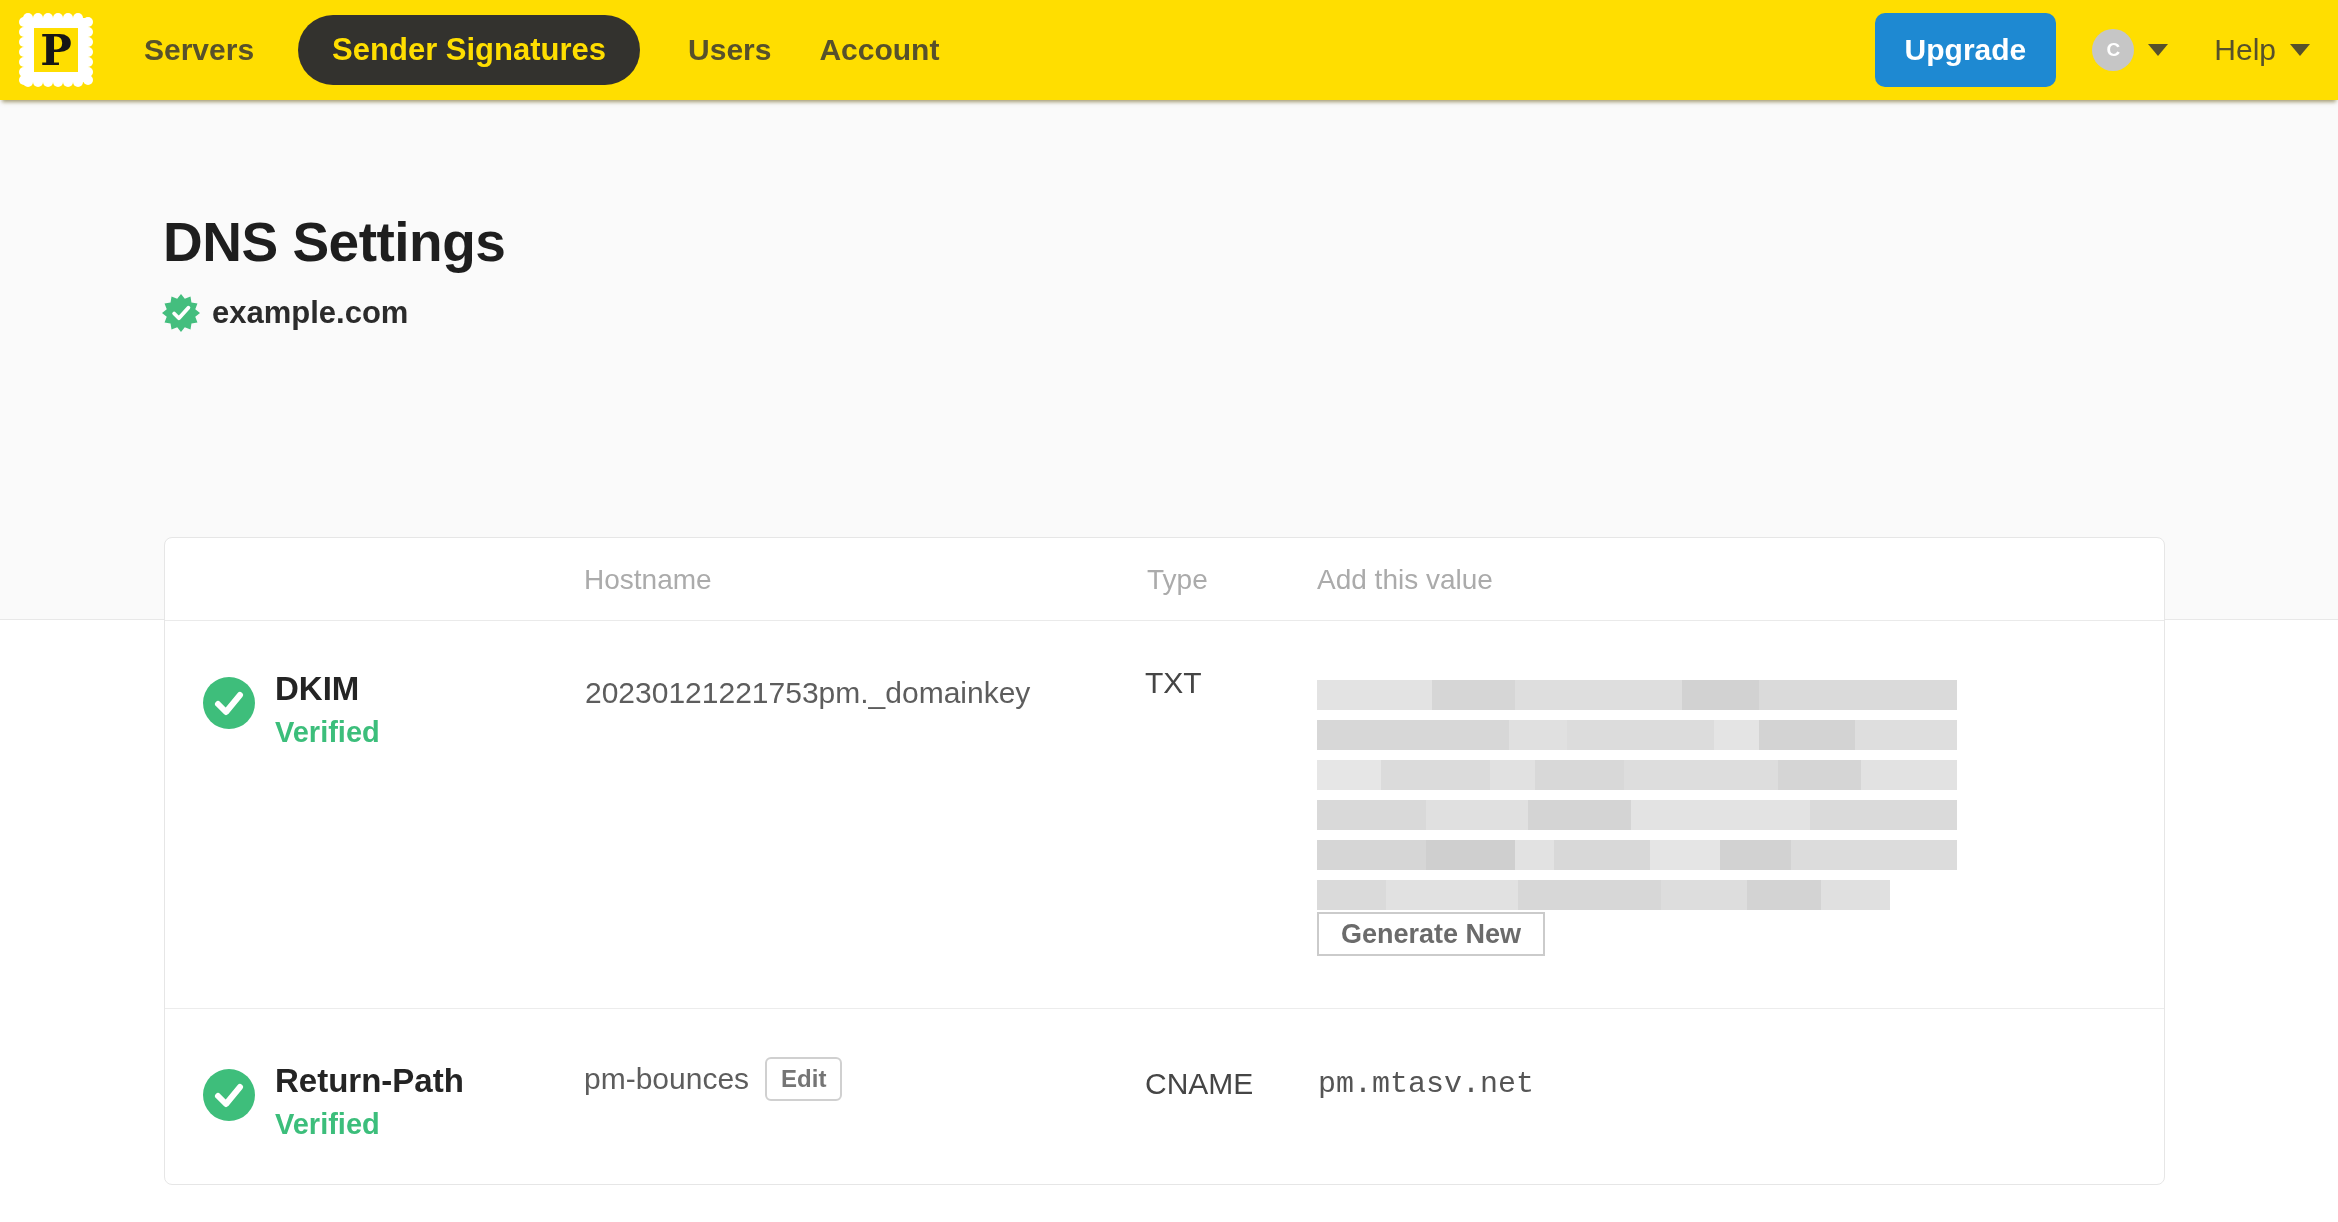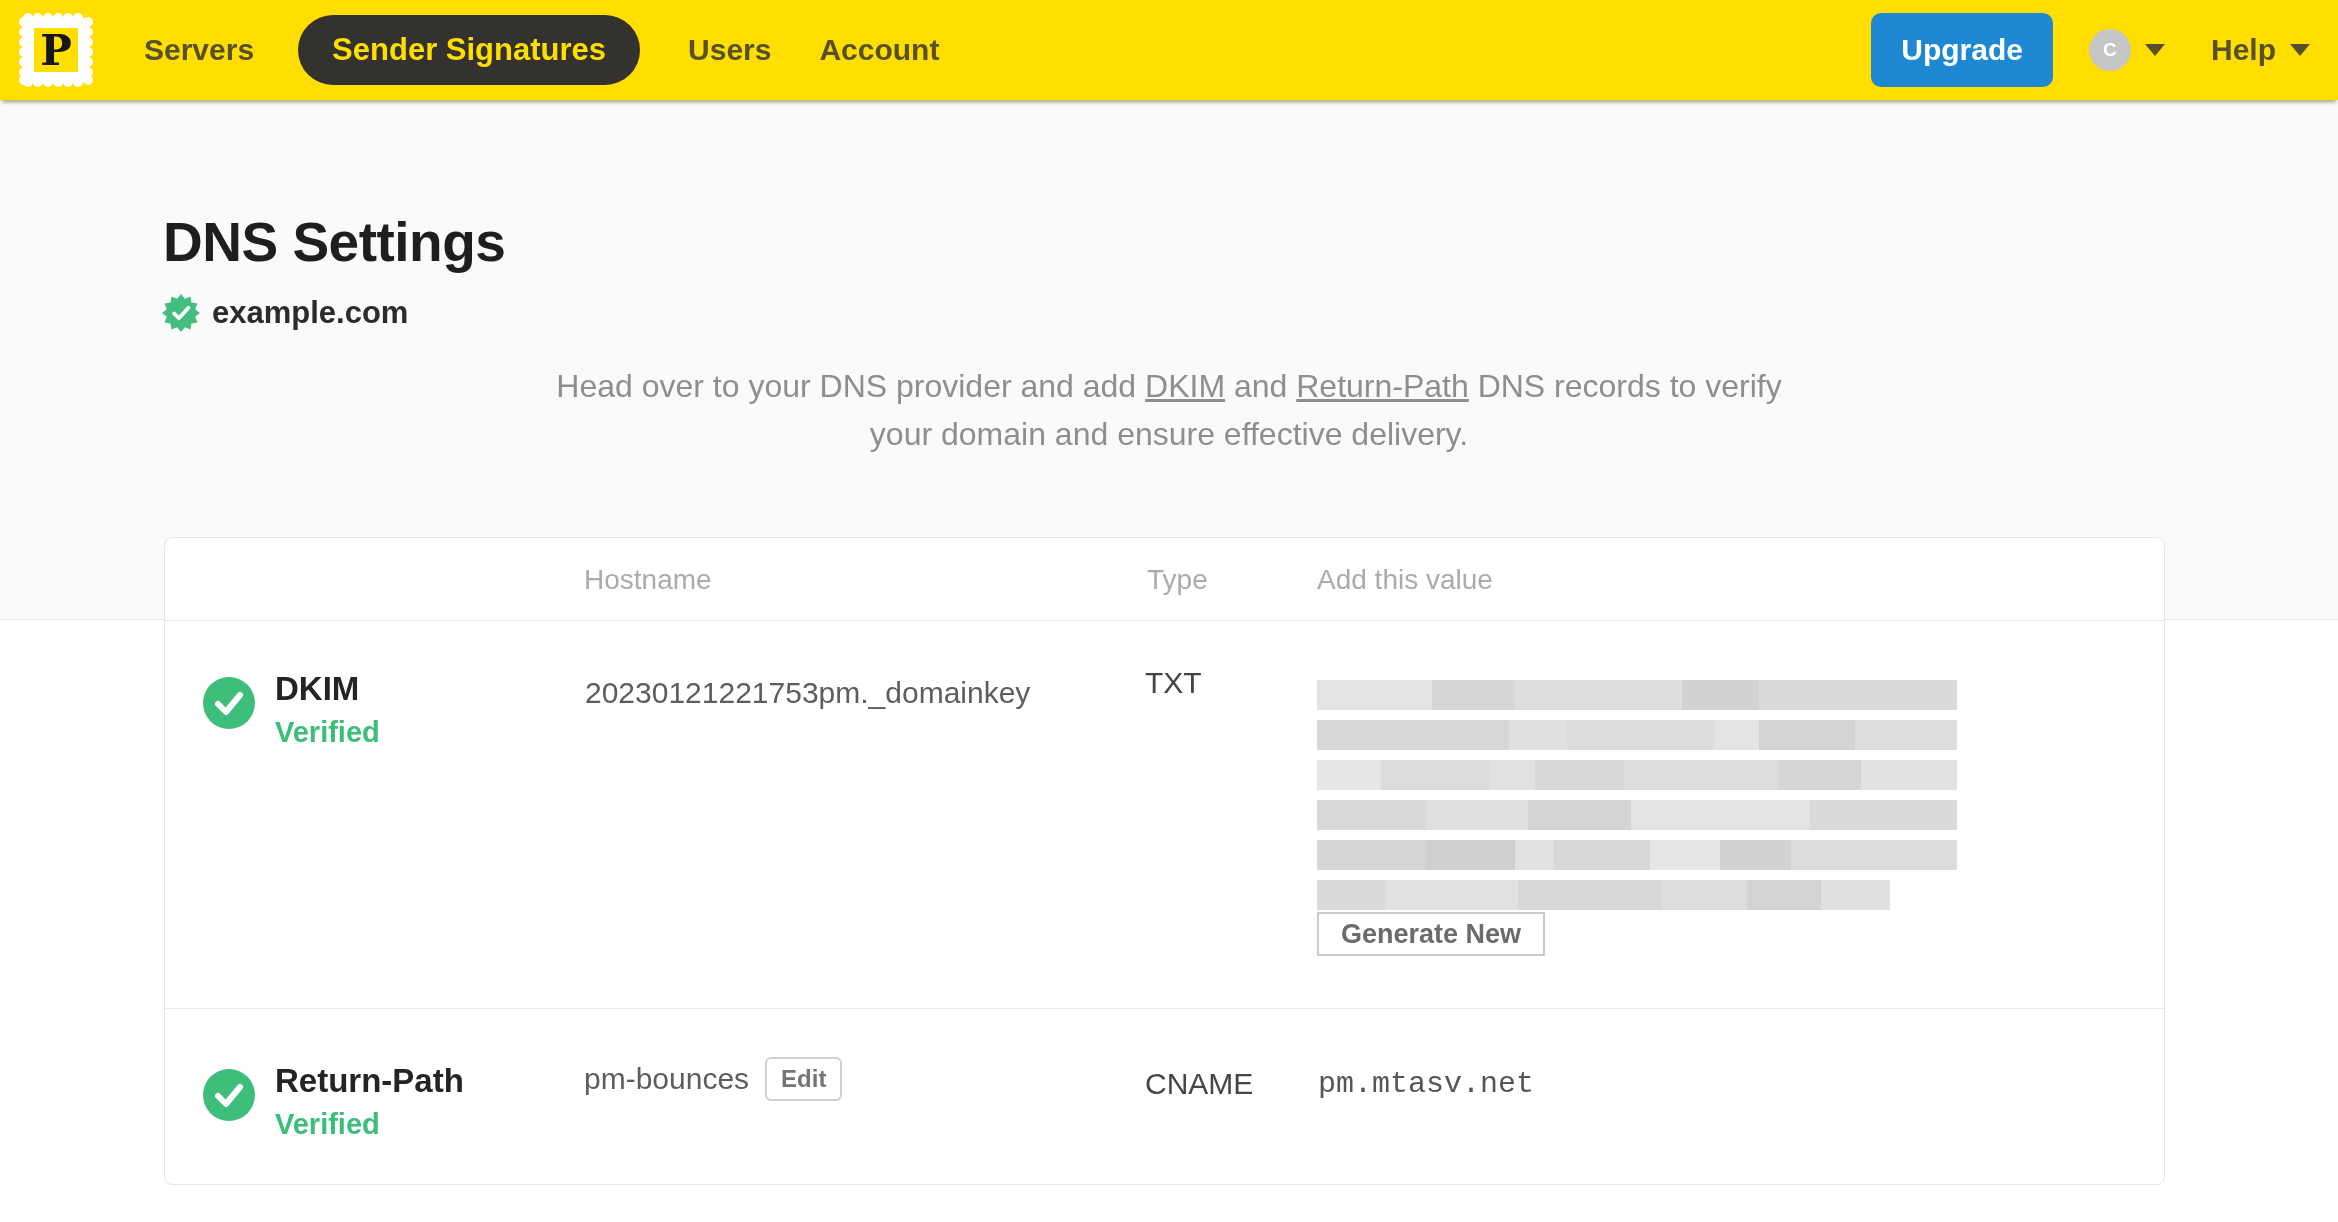--- a/index.html
+++ b/index.html
@@ -37,21 +37,21 @@
     width:42px; height:42px; border-radius:50%; background:#C6C6C6;
     color:#ffffff; font-size:19px; font-weight:bold;
     display:flex; align-items:center; justify-content:center;
   }
   .caret {
     width:0; height:0; margin-left:14px;
     border-left:10px solid transparent; border-right:10px solid transparent;
     border-top:12px solid #57512B;
   }
   .help-group { display:flex; align-items:center; margin-left:46px; margin-right:28px; cursor:pointer; }
-  .help-label { font-size:30px; font-weight:bold; color:#57512B; }
+  .help-label { font-size:30px; font-weight:normal; color:#57512B; }
 
   
   .hero {
     position:absolute; left:0; top:100px; width:2338px; height:520px;
     background:#FAFAFA; border-bottom:1px solid #E8E8E8;
   }
   .page-title {
     position:absolute; left:163px; top:110px;
     font-size:55px; font-weight:bold; color:#1E1E1E; letter-spacing:-.5px;
   }
@@ -170,21 +170,20 @@
     <h1 class="page-title">DNS Settings</h1>
 
     <div class="domain-row">
       <svg class="domain-seal" viewBox="0 0 36 36">
         <polygon fill="#44BE7E" points="36,18 31.5,21.6 33.6,27 27.9,27.9 27,33.6 21.6,31.5 18,36 14.4,31.5 9,33.6 8.1,27.9 2.4,27 4.5,21.6 0,18 4.5,14.4 2.4,9 8.1,8.1 9,2.4 14.4,4.5 18,0 21.6,4.5 27,2.4 27.9,8.1 33.6,9 31.5,14.4"></polygon>
         <polyline points="11.5,18.5 16,23 25,13" fill="none" stroke="#ffffff" stroke-width="3.6" stroke-linecap="round" stroke-linejoin="round"></polyline>
       </svg>
       <span class="domain-name">example.com</span>
     </div>
 
-    <p class="intro"><span>Head over to your DNS provider and add </span><a>DKIM</a><span> and </span><a>Return-Path</a><span> DNS records to verify your domain and ensure effective delivery.</span></p>
   </div>
 
   <div class="card">
     <span class="th th-hostname">Hostname</span>
     <span class="th th-type">Type</span>
     <span class="th th-value">Add this value</span>
     <div class="thead-border"></div>
 
     <div>
       <svg class="check-badge" style="left:38px; top:139px;" viewBox="0 0 52 52">

